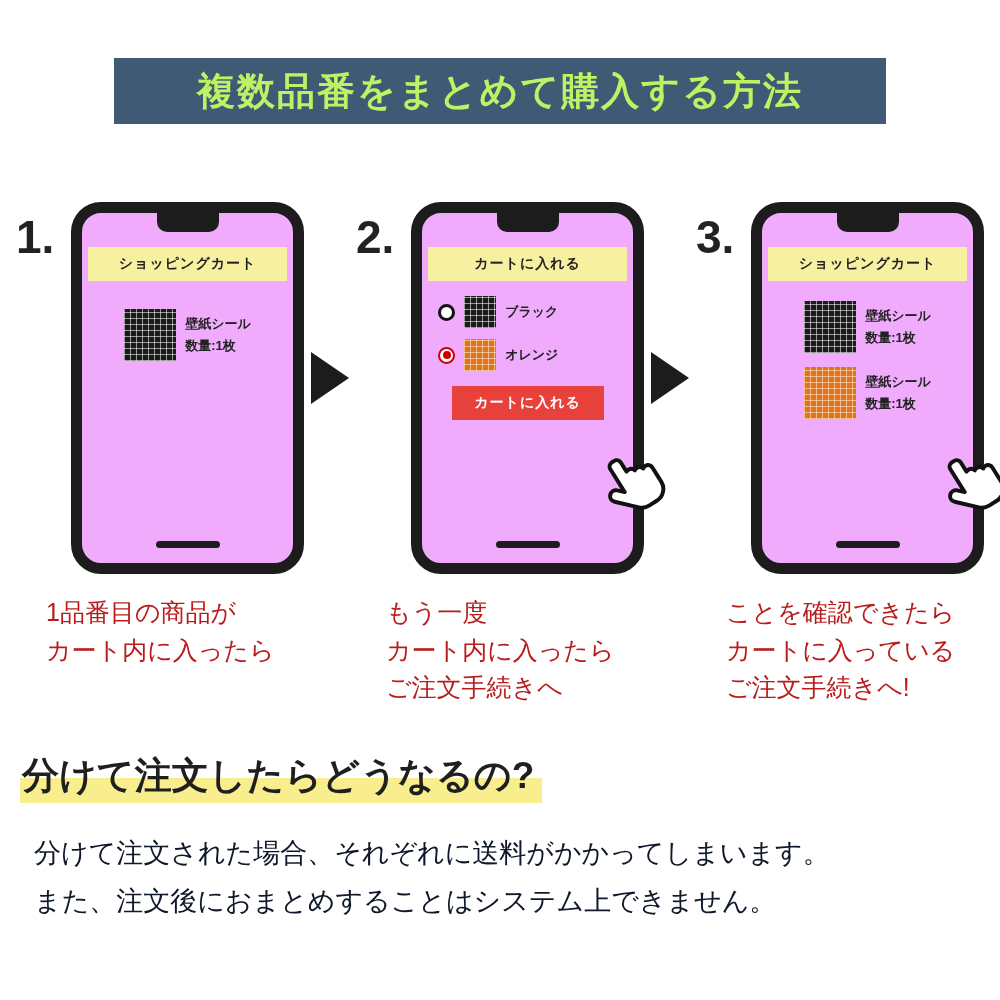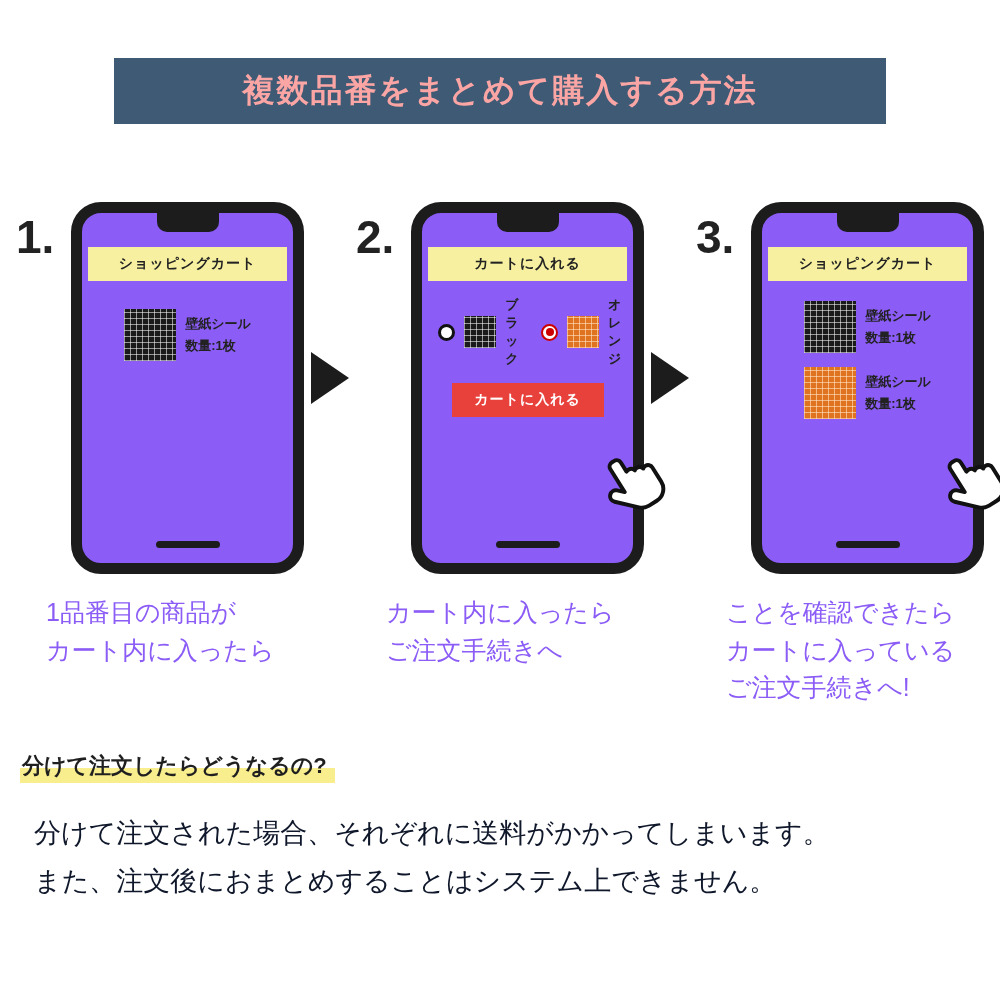--- a/index.html
+++ b/index.html
@@ -2,35 +2,35 @@
 <html><head>
 <meta charset="utf-8">
 <style>
   * { margin:0; padding:0; box-sizing:border-box; }
   html,body { width:1000px; height:1000px; background:#ffffff;
     font-family:"Liberation Sans","DejaVu Sans",sans-serif; color:#1f1f1f; }
 
   
   .banner { width:772px; height:66px; margin:58px auto 0; background:#3e5a74;
     display:flex; align-items:center; justify-content:center; }
-  .banner span { color:#fca5a5; font-size:32px; font-weight:bold; letter-spacing:2px; }
+  .banner span { color:#bef264; font-size:38px; font-weight:bold; letter-spacing:2px; }
 
   
   .steps { display:flex; margin-top:78px; padding:0 16px; }
   .step { width:288px; display:flex; flex-direction:column; }
   .step-top { display:flex; }
   .step-num { width:56px; font-size:46px; font-weight:bold; padding-top:8px; color:#222; }
 
   .arrow-col { width:52px; display:flex; justify-content:center; padding-top:150px; }
   .tri { width:0; height:0; border-left:38px solid #1c1c1c;
     border-top:26px solid transparent; border-bottom:26px solid transparent; }
 
   
   .phone { width:236px; height:372px; border:11px solid #1c1c1c; border-radius:30px;
-    background:#8b5cf6; position:relative; }
+    background:#f0abfc; position:relative; }
   .notch { position:absolute; top:0; left:50%; transform:translateX(-50%);
     width:62px; height:19px; background:#1c1c1c; border-radius:0 0 10px 10px; }
   .phone-header { margin:34px 6px 0; height:34px; background:#f6f0a0;
     display:flex; align-items:center; justify-content:center; }
   .phone-header span { font-size:14px; font-weight:bold; letter-spacing:1px; color:#222; }
   .home-bar { position:absolute; bottom:15px; left:50%; transform:translateX(-50%);
     width:64px; height:7px; background:#1c1c1c; border-radius:4px; }
 
   
   .cart-item { display:flex; align-items:center; justify-content:center; gap:9px; }
@@ -41,21 +41,21 @@
                      repeating-linear-gradient(90deg, rgba(255,255,255,.55) 0 1px, transparent 1px 6px); }
   .swatch-yellow { background-color:#bd9e3e;
     background-image:repeating-linear-gradient(0deg, rgba(70,50,5,.55) 0 1px, transparent 1px 6px),
                      repeating-linear-gradient(90deg, rgba(70,50,5,.55) 0 1px, transparent 1px 6px); }
   .swatch-orange { background-color:#e0731f;
     background-image:repeating-linear-gradient(0deg, rgba(255,230,200,.6) 0 1px, transparent 1px 6px),
                      repeating-linear-gradient(90deg, rgba(255,230,200,.6) 0 1px, transparent 1px 6px); }
   .item-text { font-size:13px; font-weight:bold; line-height:1.7; color:#222; }
 
   
-  .options { margin:15px 0 0 16px; display:flex; flex-direction:row; gap:11px; }
+  .options { margin:15px 0 0 16px; display:flex; flex-direction:column; gap:11px; }
   .option { display:flex; align-items:center; gap:9px; }
   .radio { width:17px; height:17px; border:3px solid #111; border-radius:50%;
     background:#fff; display:flex; align-items:center; justify-content:center; flex:0 0 auto; }
   .radio .dot { display:none; }
   .radio.selected { border:2px solid #cc0000; }
   .radio.selected .dot { display:block; width:8px; height:8px; border-radius:50%; background:#cc0000; }
   .option .swatch { width:32px; height:32px; }
   .option-label { font-size:13px; font-weight:bold; color:#222; }
 
   
@@ -63,25 +63,25 @@
     align-items:center; justify-content:center; color:#fff; font-size:14px;
     font-weight:bold; letter-spacing:1px; cursor:pointer; }
   .btn-red { background:#e8413c; }
   .btn-orange { background:#f18d00; }
 
   
   .hand { position:absolute; width:68px; height:68px; right:-36px; top:236px;
     transform:rotate(-32deg); z-index:3; }
 
   
-  .caption { margin:20px 0 0 30px; font-size:25px; line-height:1.5; color:#8b5cf6; }
+  .caption { margin:20px 0 0 30px; font-size:25px; line-height:1.5; color:#b91c1c; }
 
   
   .note { margin-top:44px; padding:0 20px; }
-  .note-heading span { display:inline-block; font-size:22px; font-weight:bold;
+  .note-heading span { display:inline-block; font-size:37px; font-weight:bold;
     padding:0 8px 2px 2px; background:linear-gradient(transparent 52%, #f8ee8d 52%); }
   .note-body { margin:26px 0 0 14px; font-size:27px; line-height:1.8; color:#0f172a; }
 </style>
 </head>
 <body>
 
 <div class="banner">
   <span>複数品番をまとめて購入する方法</span>
 </div>
 
@@ -138,20 +138,21 @@
           </div>
         </div>
         <div class="phone-btn btn-red">カートに入れる</div>
         <svg class="hand" viewBox="0 0 24 24">
           <path d="M9 1.5 C8 1.5 7.2 2.3 7.2 3.3 L7.2 12.8 L5.3 10.9 C4.5 10.1 3.2 10.1 2.4 10.9 C1.6 11.7 1.6 13 2.4 13.8 L8.6 20 C9.5 20.9 10.7 21.4 12 21.4 L15.2 21.4 C17.9 21.4 20.1 19.2 20.1 16.5 L20.1 10.6 C20.1 9.6 19.3 8.8 18.3 8.8 C17.9 8.8 17.5 8.9 17.2 9.2 C17 8.4 16.3 7.8 15.4 7.8 C15 7.8 14.6 7.9 14.3 8.2 C14.1 7.4 13.4 6.8 12.5 6.8 C12.2 6.8 11.9 6.9 11.6 7 L11.6 3.3 C11.6 2.3 10.8 1.5 9.8 1.5 Z" fill="#ffffff" stroke="#111111" stroke-width="1.4" stroke-linejoin="round"></path>
         </svg>
         <div class="home-bar"></div>
       </div>
     </div>
     <div class="caption">
+      <div>もう一度</div>
       <div>カート内に入ったら</div>
       <div>ご注文手続きへ</div>
     </div>
   </div>
 
   <div class="arrow-col">
     <div class="tri"></div>
   </div>
 
   <div class="step">

